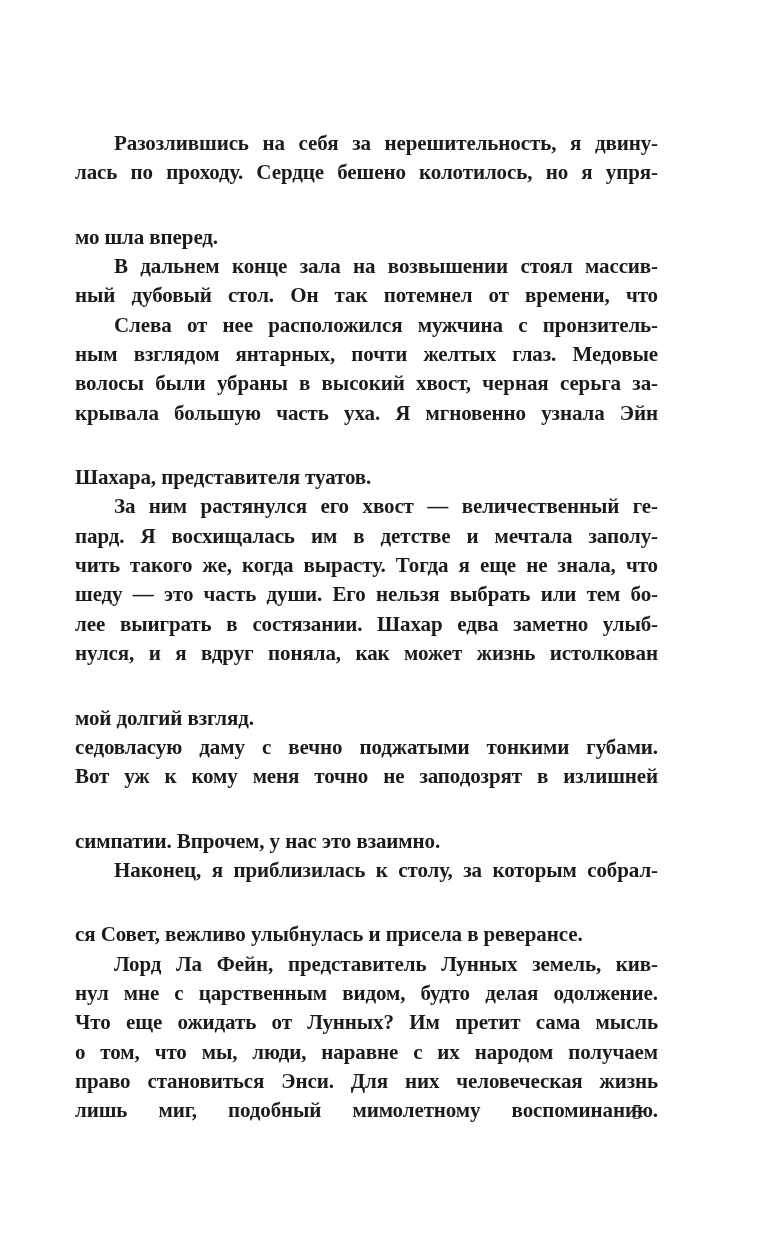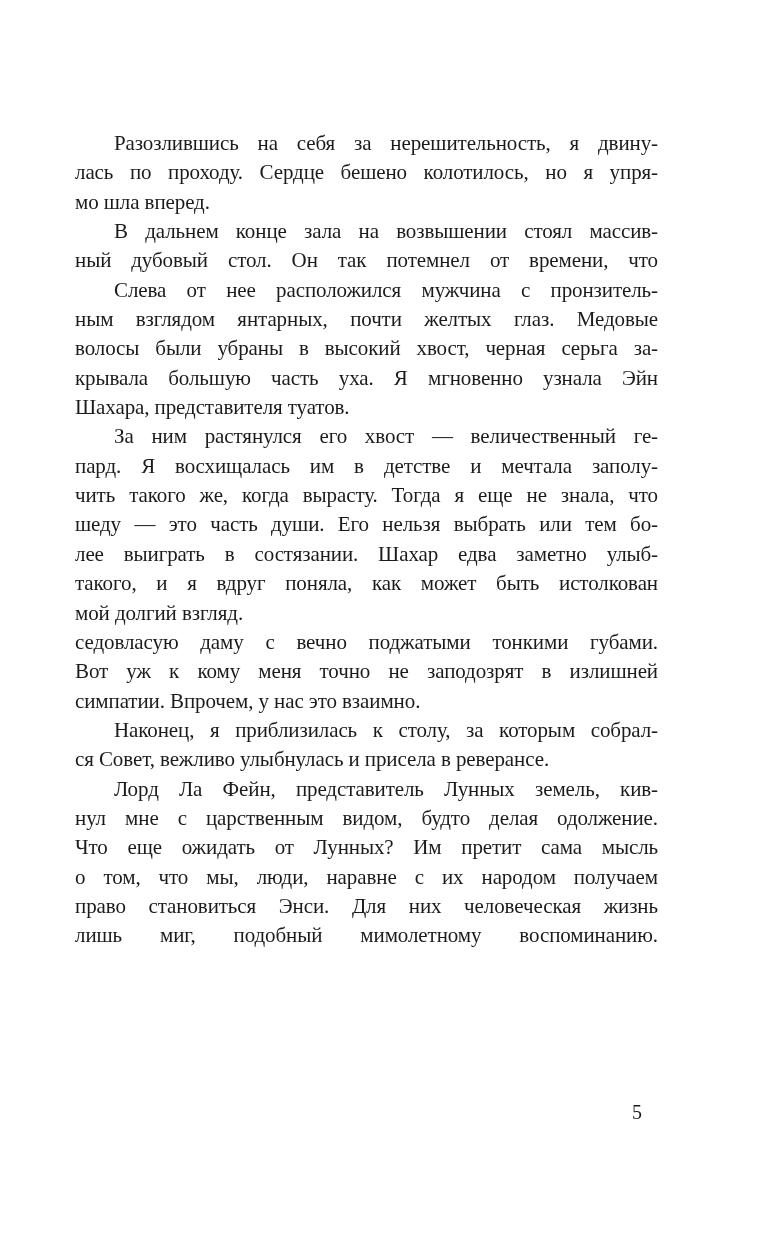--- a/index.html
+++ b/index.html
@@ -30,26 +30,28 @@
     letter-spacing: -0.1px;
   }
   .paragraph {
     margin: 0;
     padding: 0;
   }
   .line {
     text-align: justify;
     text-align-last: justify;
     white-space: normal;
+    font-weight: bold;
   }
   .line.first {
     text-indent: 39px;
   }
   .line.last {
     text-align-last: left;
+    margin-top: 35px;
   }
   .page-number {
     position: absolute;
     left: 75px;
     top: 1100px;
     width: 567px;
     text-align: right;
     font-size: 20px;
     line-height: 24px;
     color: #1b1b1b;
@@ -75,21 +77,21 @@
         <div class="line">волосы были убраны в высокий хвост, черная серьга за-</div>
         <div class="line">крывала большую часть уха. Я мгновенно узнала Эйн</div>
         <div class="line last">Шахара, представителя туатов.</div>
       </div>
       <div class="paragraph">
         <div class="line first">За ним растянулся его хвост — величественный ге-</div>
         <div class="line">пард. Я восхищалась им в детстве и мечтала заполу-</div>
         <div class="line">чить такого же, когда вырасту. Тогда я еще не знала, что</div>
         <div class="line">шеду — это часть души. Его нельзя выбрать или тем бо-</div>
         <div class="line">лее выиграть в состязании. Шахар едва заметно улыб-</div>
-        <div class="line">такого, и я вдруг поняла, как может быть истолкован</div>
+        <div class="line">нулся, и я вдруг поняла, как может жизнь истолкован</div>
         <div class="line last">мой долгий взгляд.</div>
       </div>
       <div class="paragraph">
         <div class="line">седовласую даму с вечно поджатыми тонкими губами.</div>
         <div class="line">Вот уж к кому меня точно не заподозрят в излишней</div>
         <div class="line last">симпатии. Впрочем, у нас это взаимно.</div>
       </div>
       <div class="paragraph">
         <div class="line first">Наконец, я приблизилась к столу, за которым собрал-</div>
         <div class="line last">ся Совет, вежливо улыбнулась и присела в реверансе.</div>

